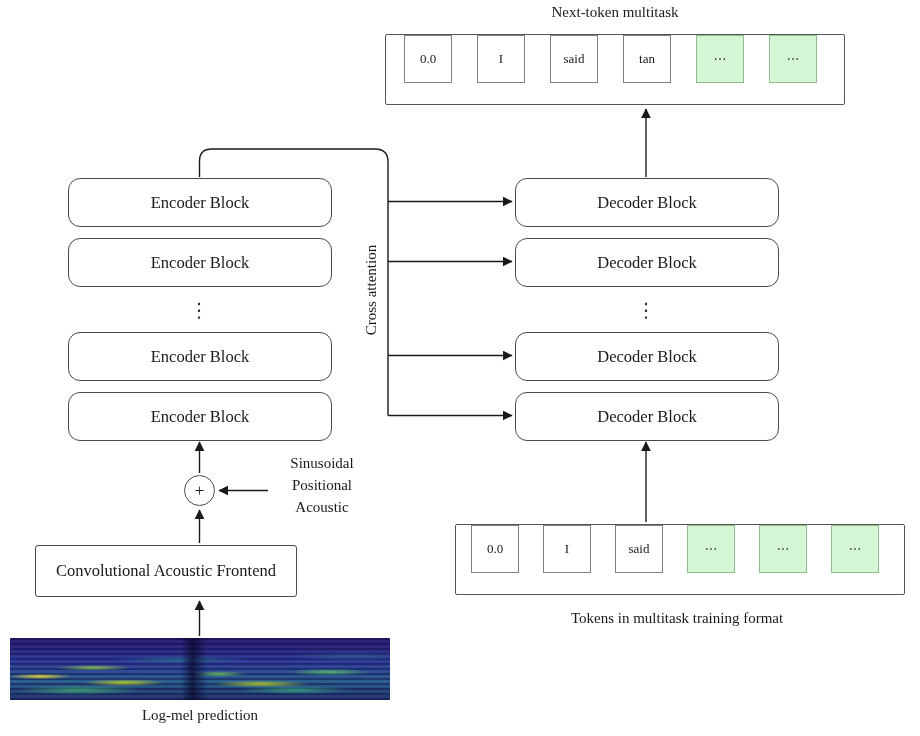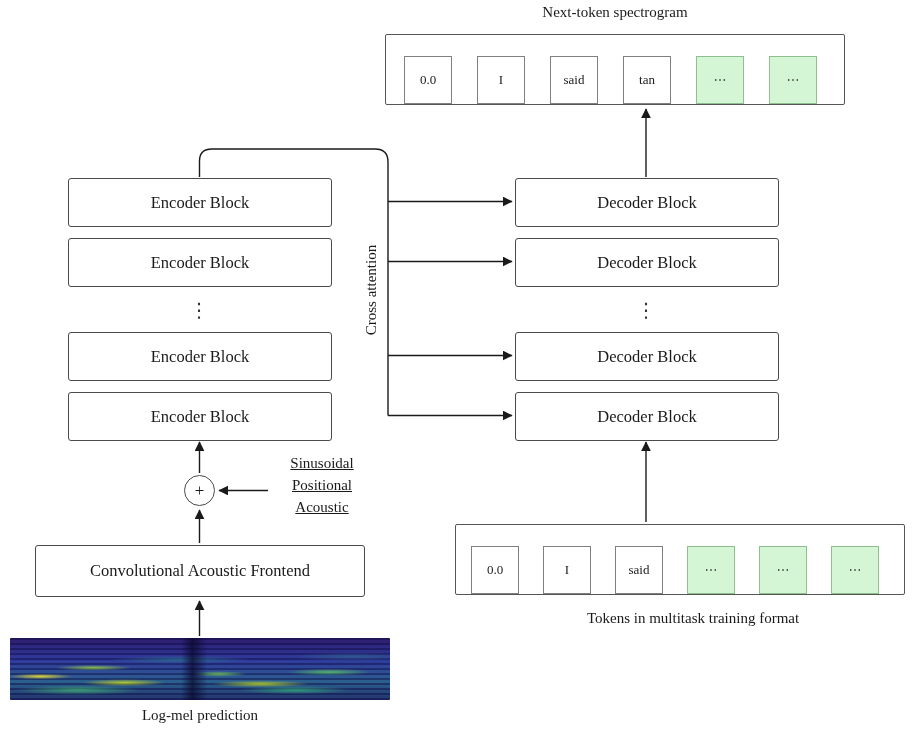--- a/index.html
+++ b/index.html
@@ -1,35 +1,35 @@
 <!DOCTYPE html>
 <html><head>
 <meta charset="utf-8">
 <style>
   html,body{margin:0;padding:0;background:#fff;}
   .stage{position:relative;width:920px;height:736px;background:#fff;overflow:hidden;
          font-family:"Liberation Serif","DejaVu Serif",serif;color:#1a1a1a;}
   .caption{position:absolute;text-align:center;font-size:15px;}
-  .block{position:absolute;width:262px;height:47px;border:1.5px solid #4a4a4a;border-radius:3px;
+  .block{position:absolute;width:262px;height:47px;border:1.5px solid #4a4a4a;border-radius:12px;
          background:#fff;display:flex;align-items:center;justify-content:center;font-size:16.5px;}
   .vdots{position:absolute;width:262px;text-align:center;font-size:20px;line-height:1;color:#333;}
   .token-row{position:absolute;border:1.5px solid #555;border-radius:2px;background:#fff;
-             display:flex;align-items:flex-end;box-sizing:border-box;}
+             display:flex;align-items:flex-start;box-sizing:border-box;}
   .row-top{left:385px;top:34px;width:460px;height:71px;padding-left:18px;gap:25px;}
   .row-bottom{left:455px;top:524px;width:450px;height:71px;padding-left:15px;gap:24px;}
   .token{flex:0 0 auto;width:48px;height:48px;border:1px solid #808080;background:#fff;
          display:flex;align-items:center;justify-content:center;font-size:13px;box-sizing:border-box;}
   .token.green{background:#d5f6d5;border-color:#8fbf8f;}
   .rot{position:absolute;left:311px;top:282px;width:120px;height:16px;text-align:center;
        font-size:15px;transform:rotate(-90deg);}
   .plus{position:absolute;left:184px;top:475px;width:31px;height:31px;border:1.5px solid #4a4a4a;
         border-radius:50%;background:#fff;display:flex;align-items:center;justify-content:center;
         font-size:17px;box-sizing:border-box;}
-  .pe{position:absolute;left:272px;top:453px;width:100px;text-align:center;font-size:15px;line-height:1.45;text-decoration:underline;}
-  .frontend{position:absolute;left:35px;top:545px;width:330px;height:52px;border:1.5px solid #4a4a4a;
+  .pe{position:absolute;left:272px;top:453px;width:100px;text-align:center;font-size:15px;line-height:1.45;}
+  .frontend{position:absolute;left:35px;top:545px;width:262px;height:52px;border:1.5px solid #4a4a4a;
             border-radius:3px;background:#fff;display:flex;align-items:center;justify-content:center;
             font-size:16.5px;box-sizing:border-box;}
   .spectrogram{position:absolute;left:10px;top:638px;width:380px;height:62px;border-radius:1px;
     background:
       linear-gradient(90deg, transparent 0 45%, rgba(8,6,40,.7) 48%, transparent 52%),
       radial-gradient(45px 4px at 8% 62%, rgba(253,231,37,.85), transparent 70%),
       radial-gradient(55px 4px at 22% 48%, rgba(160,218,57,.8), transparent 70%),
       radial-gradient(60px 5px at 30% 72%, rgba(210,226,27,.8), transparent 70%),
       radial-gradient(40px 4px at 55% 58%, rgba(122,209,81,.8), transparent 70%),
       radial-gradient(70px 5px at 66% 74%, rgba(200,224,32,.8), transparent 70%),
@@ -40,21 +40,21 @@
       radial-gradient(90px 6px at 90% 30%, rgba(49,104,142,.65), transparent 70%),
       repeating-linear-gradient(0deg, rgba(13,8,65,.45) 0 2px, transparent 2px 5px),
       linear-gradient(180deg,#2c1e6e 0%,#303a9c 35%,#2b5f8e 70%,#23346e 100%);}
   .overlay{position:absolute;left:0;top:0;pointer-events:none;}
 </style>
 </head>
 <body>
 
 <div class="stage">
 
-  <div class="caption" style="left:430px;top:4px;width:370px;">Next-token spectrogram</div>
+  <div class="caption" style="left:430px;top:4px;width:370px;">Next-token multitask</div>
 
   <div class="token-row row-top">
     <div class="token">0.0</div>
     <div class="token">I</div>
     <div class="token">said</div>
     <div class="token">tan</div>
     <div class="token green">⋯</div>
     <div class="token green">⋯</div>
   </div>
 
@@ -85,21 +85,21 @@
   <div class="caption" style="left:70px;top:707px;width:260px;">Log-mel prediction</div>
 
   <div class="token-row row-bottom">
     <div class="token">0.0</div>
     <div class="token">I</div>
     <div class="token">said</div>
     <div class="token green">⋯</div>
     <div class="token green">⋯</div>
     <div class="token green">⋯</div>
   </div>
-  <div class="caption" style="left:518px;top:610px;width:350px;">Tokens in multitask training format</div>
+  <div class="caption" style="left:502px;top:610px;width:350px;">Tokens in multitask training format</div>
 
   <svg class="overlay" width="920" height="736" viewBox="0 0 920 736">
     <defs>
       <marker id="ah" markerWidth="8" markerHeight="8" refX="6.5" refY="3.5" orient="auto">
         <path d="M0,0 L7,3.5 L0,7 Z" fill="#1a1a1a"></path>
       </marker>
     </defs>
     <g stroke="#1a1a1a" stroke-width="1.4" fill="none">
 
       <path d="M199.5 636 L199.5 601" marker-end="url(#ah)"></path>

